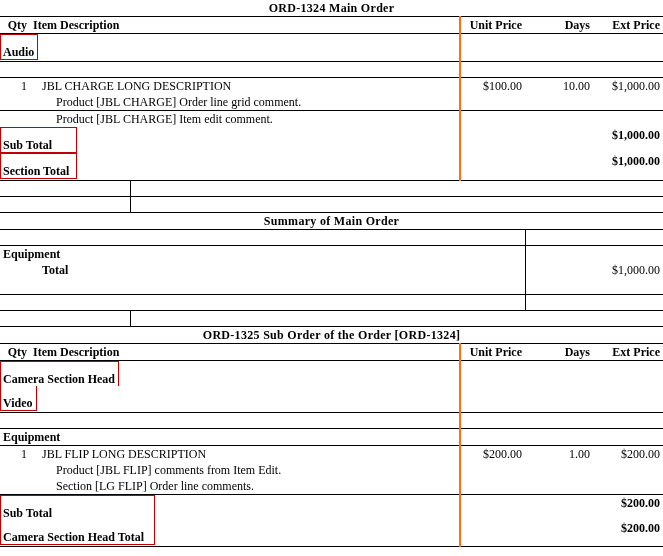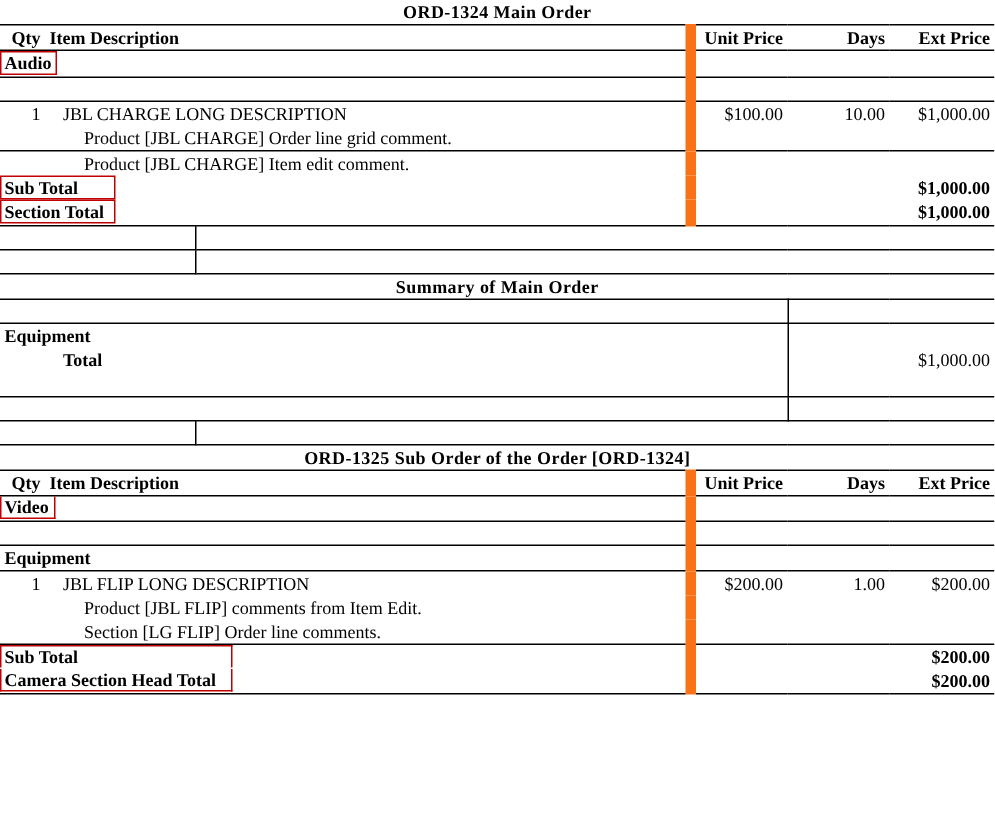--- a/index.html
+++ b/index.html
@@ -28,28 +28,28 @@
   }
   table.doc td {
     padding: 1px 3px;
     vertical-align: top;
     font-size: 12px;
     line-height: 14px;
     height: 16px;
     box-sizing: border-box;
   }
   .bb { border-bottom: 1px solid #000; }
-  .bl { border-left: 7px solid #f97316; margin-left: 40px; }
+  .bl { border-left: 2px solid #f97316; margin-left: 40px; }
   .br { border-right: 1px solid #000; font-weight: bold; }
   .right { text-align: right; }
   .bold { font-weight: bold; }
   .red-box {
     border: 1px solid #c00000;
     display: inline-block;
-    padding: 0px 3px 0px 2px;
+    padding: 10px 3px 0px 2px;
     line-height: 14px;
   }
   .title {
     text-align: center;
     font-weight: bold;
     font-size: 13px;
     letter-spacing: 0.3px;
   }
   .indent1 { padding-left: 12px !important; }
   .indent2 { padding-left: 26px !important; }
@@ -226,20 +226,28 @@
     </tr>
 
     <tr>
       <td class="bb bold right">Qty</td>
       <td class="bb bold" colspan="3">Item Description</td>
       <td class="bb bold right bl">Unit Price</td>
       <td class="bb bold right">Days</td>
       <td class="bb bold right">Ext Price</td>
     </tr>
 
+    <tr>
+      <td colspan="4" style="padding:0;">
+        <span class="red-box bold" style="border-bottom:none;">Camera Section Head</span>
+      </td>
+      <td class="bl"></td>
+      <td></td>
+      <td></td>
+    </tr>
 
     <tr>
       <td colspan="4" class="bb" style="padding:0 0 1px 0;margin-left:28px;">
         <span class="red-box bold" style="border-top:none;">Video</span>
       </td>
       <td class="bl bb"></td>
       <td class="bb"></td>
       <td class="bb"></td>
     </tr>
 

